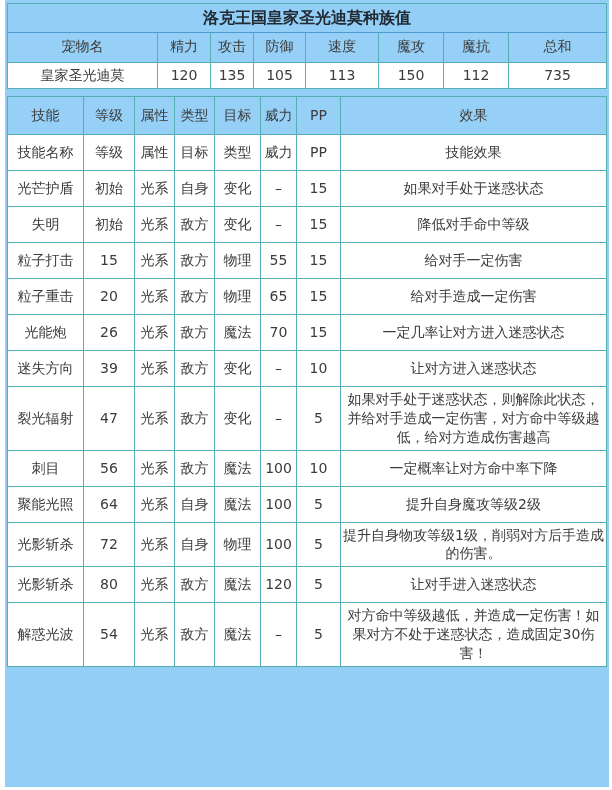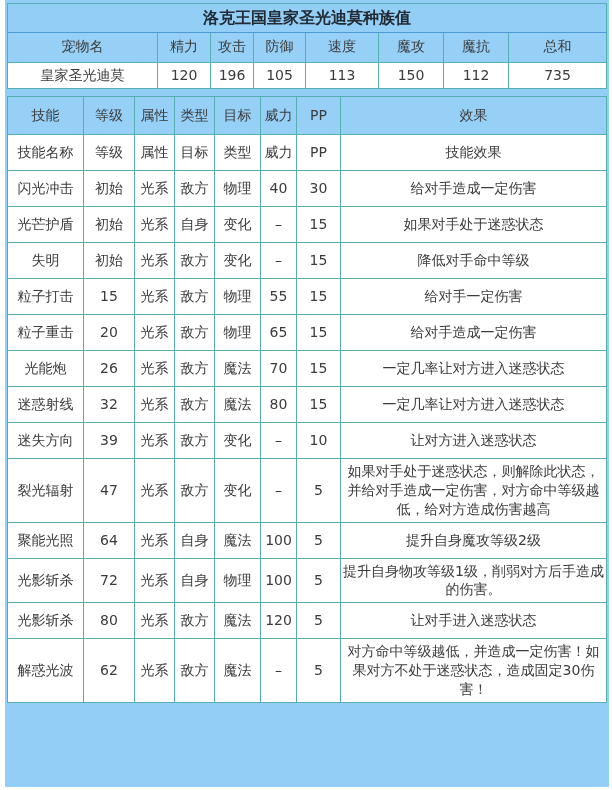--- a/index.html
+++ b/index.html
@@ -68,21 +68,21 @@
           <td>速度</td>
           <td>魔攻</td>
           <td>魔抗</td>
           <td>总和</td>
         </tr>
     </tbody>
     <tbody>
         <tr>
           <td>皇家圣光迪莫</td>
           <td>120</td>
-          <td>196</td>
+          <td>135</td>
           <td>105</td>
           <td>113</td>
           <td>150</td>
           <td>112</td>
           <td>735</td>
         </tr>
       </tbody>
   </table>
 
   <div class="gap"></div>
@@ -115,30 +115,20 @@
           <td>技能名称</td>
           <td>等级</td>
           <td>属性</td>
           <td>目标</td>
           <td>类型</td>
           <td>威力</td>
           <td>PP</td>
           <td>技能效果</td>
         </tr>
         <tr>
-          <td>闪光冲击</td>
-          <td>初始</td>
-          <td>光系</td>
-          <td>敌方</td>
-          <td>物理</td>
-          <td>40</td>
-          <td>30</td>
-          <td>给对手造成一定伤害</td>
-        </tr>
-        <tr>
           <td>光芒护盾</td>
           <td>初始</td>
           <td>光系</td>
           <td>自身</td>
           <td>变化</td>
           <td>–</td>
           <td>15</td>
           <td>如果对手处于迷惑状态</td>
         </tr>
         <tr>
@@ -175,48 +165,48 @@
           <td>光能炮</td>
           <td>26</td>
           <td>光系</td>
           <td>敌方</td>
           <td>魔法</td>
           <td>70</td>
           <td>15</td>
           <td>一定几率让对方进入迷惑状态</td>
         </tr>
         <tr>
-          <td>迷惑射线</td>
-          <td>32</td>
-          <td>光系</td>
-          <td>敌方</td>
-          <td>魔法</td>
-          <td>80</td>
-          <td>15</td>
-          <td>一定几率让对方进入迷惑状态</td>
-        </tr>
-        <tr>
           <td>迷失方向</td>
           <td>39</td>
           <td>光系</td>
           <td>敌方</td>
           <td>变化</td>
           <td>–</td>
           <td>10</td>
           <td>让对方进入迷惑状态</td>
         </tr>
         <tr>
           <td>裂光辐射</td>
           <td>47</td>
           <td>光系</td>
           <td>敌方</td>
           <td>变化</td>
           <td>–</td>
           <td>5</td>
           <td>如果对手处于迷惑状态，则解除此状态，并给对手造成一定伤害，对方命中等级越低，给对方造成伤害越高</td>
+        </tr>
+        <tr>
+          <td>刺目</td>
+          <td>56</td>
+          <td>光系</td>
+          <td>敌方</td>
+          <td>魔法</td>
+          <td>100</td>
+          <td>10</td>
+          <td>一定概率让对方命中率下降</td>
         </tr>
         <tr>
           <td>聚能光照</td>
           <td>64</td>
           <td>光系</td>
           <td>自身</td>
           <td>魔法</td>
           <td>100</td>
           <td>5</td>
           <td>提升自身魔攻等级2级</td>
@@ -236,21 +226,21 @@
           <td>80</td>
           <td>光系</td>
           <td>敌方</td>
           <td>魔法</td>
           <td>120</td>
           <td>5</td>
           <td>让对手进入迷惑状态</td>
         </tr>
         <tr>
           <td>解惑光波</td>
-          <td>62</td>
+          <td>54</td>
           <td>光系</td>
           <td>敌方</td>
           <td>魔法</td>
           <td>–</td>
           <td>5</td>
           <td>对方命中等级越低，并造成一定伤害！如果对方不处于迷惑状态，造成固定30伤害！</td>
         </tr>
       </tbody>
   </table>
 

